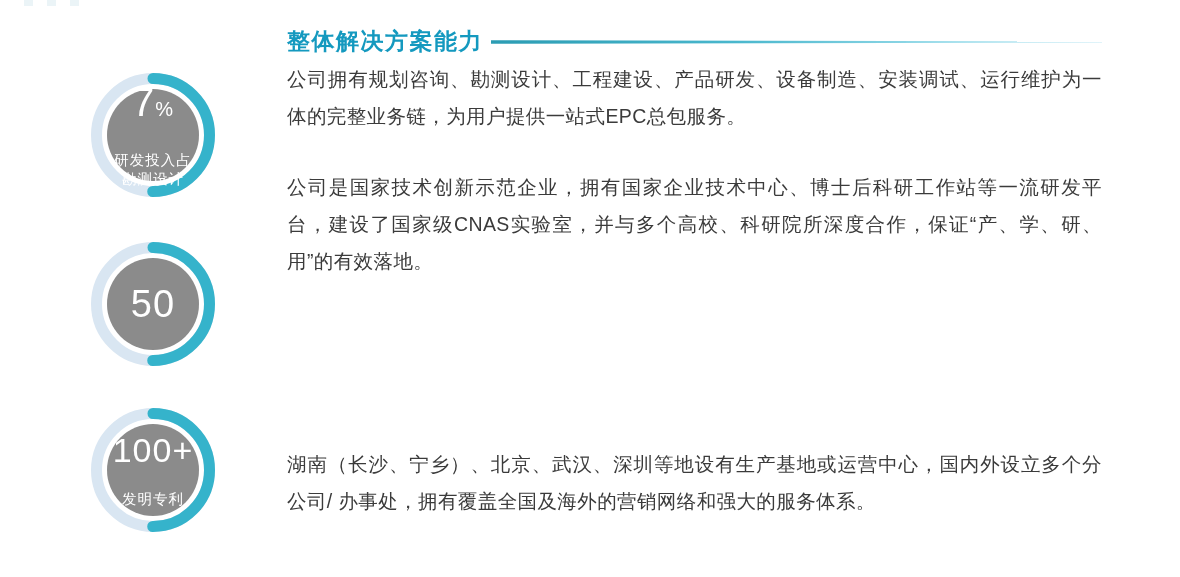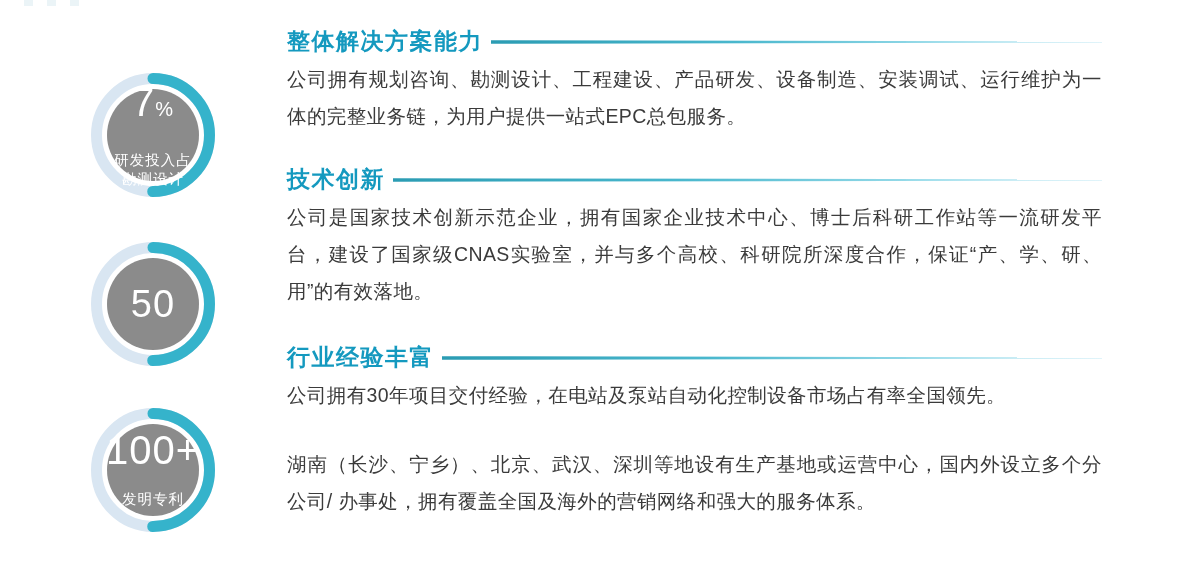--- a/index.html
+++ b/index.html
@@ -19,21 +19,21 @@
   .stat-1 { top:72px; }
   .stat-2 { top:241px; }
   .stat-3 { top:407px; }
   .stat svg { position:absolute; inset:0; }
   .stat-text {
     position:absolute; inset:0; display:flex; flex-direction:column;
     align-items:center; justify-content:center; color:#ffffff; text-align:center;
   }
   .stat-value { font-size:40px; line-height:40px; font-weight:400; letter-spacing:1px; }
   .stat-2 .stat-value { font-size:38px; }
-  .stat-3 .stat-value { font-size:40px; line-height:36px; }
+  .stat-3 .stat-value { font-size:34px; line-height:36px; }
   .stat-suffix { font-size:20px; font-weight:400; }
   .stat-label { margin-top:22px; font-size:14.5px; line-height:19px; letter-spacing:1px; }
 
   
   .section { position:absolute; left:287px; width:815px; }
   .section-1 { top:26px; }
   .section-2 { top:164px; }
   .section-3 { top:342px; }
   .section-4 { top:441px; }
   .section-head { display:flex; align-items:center; gap:8px; }
@@ -104,32 +104,21 @@
 
   <div class="section section-1">
     <div class="section-head">
       <div class="section-title">整体解决方案能力</div>
       <div class="head-line"></div>
     </div>
     <p class="section-body">公司拥有规划咨询、勘测设计、工程建设、产品研发、设备制造、安装调试、运行维护为一体的完整业务链，为用户提供一站式EPC总包服务。</p>
   </div>
 
   <div class="section section-2">
-    <div class="section-head">
-      <div class="section-title">技术创新</div>
-      <div class="head-line"></div>
-    </div>
     <p class="section-body">公司是国家技术创新示范企业，拥有国家企业技术中心、博士后科研工作站等一流研发平台，建设了国家级CNAS实验室，并与多个高校、科研院所深度合作，保证“产、学、研、用”的有效落地。</p>
   </div>
 
-  <div class="section section-3">
-    <div class="section-head">
-      <div class="section-title">行业经验丰富</div>
-      <div class="head-line"></div>
-    </div>
-    <p class="section-body">公司拥有30年项目交付经验，在电站及泵站自动化控制设备市场占有率全国领先。</p>
-  </div>
 
   <div class="section section-4">
     <p class="section-body">湖南（长沙、宁乡）、北京、武汉、深圳等地设有生产基地或运营中心，国内外设立多个分公司/ 办事处，拥有覆盖全国及海外的营销网络和强大的服务体系。</p>
   </div>
 
 </div>
 
 </body></html>

